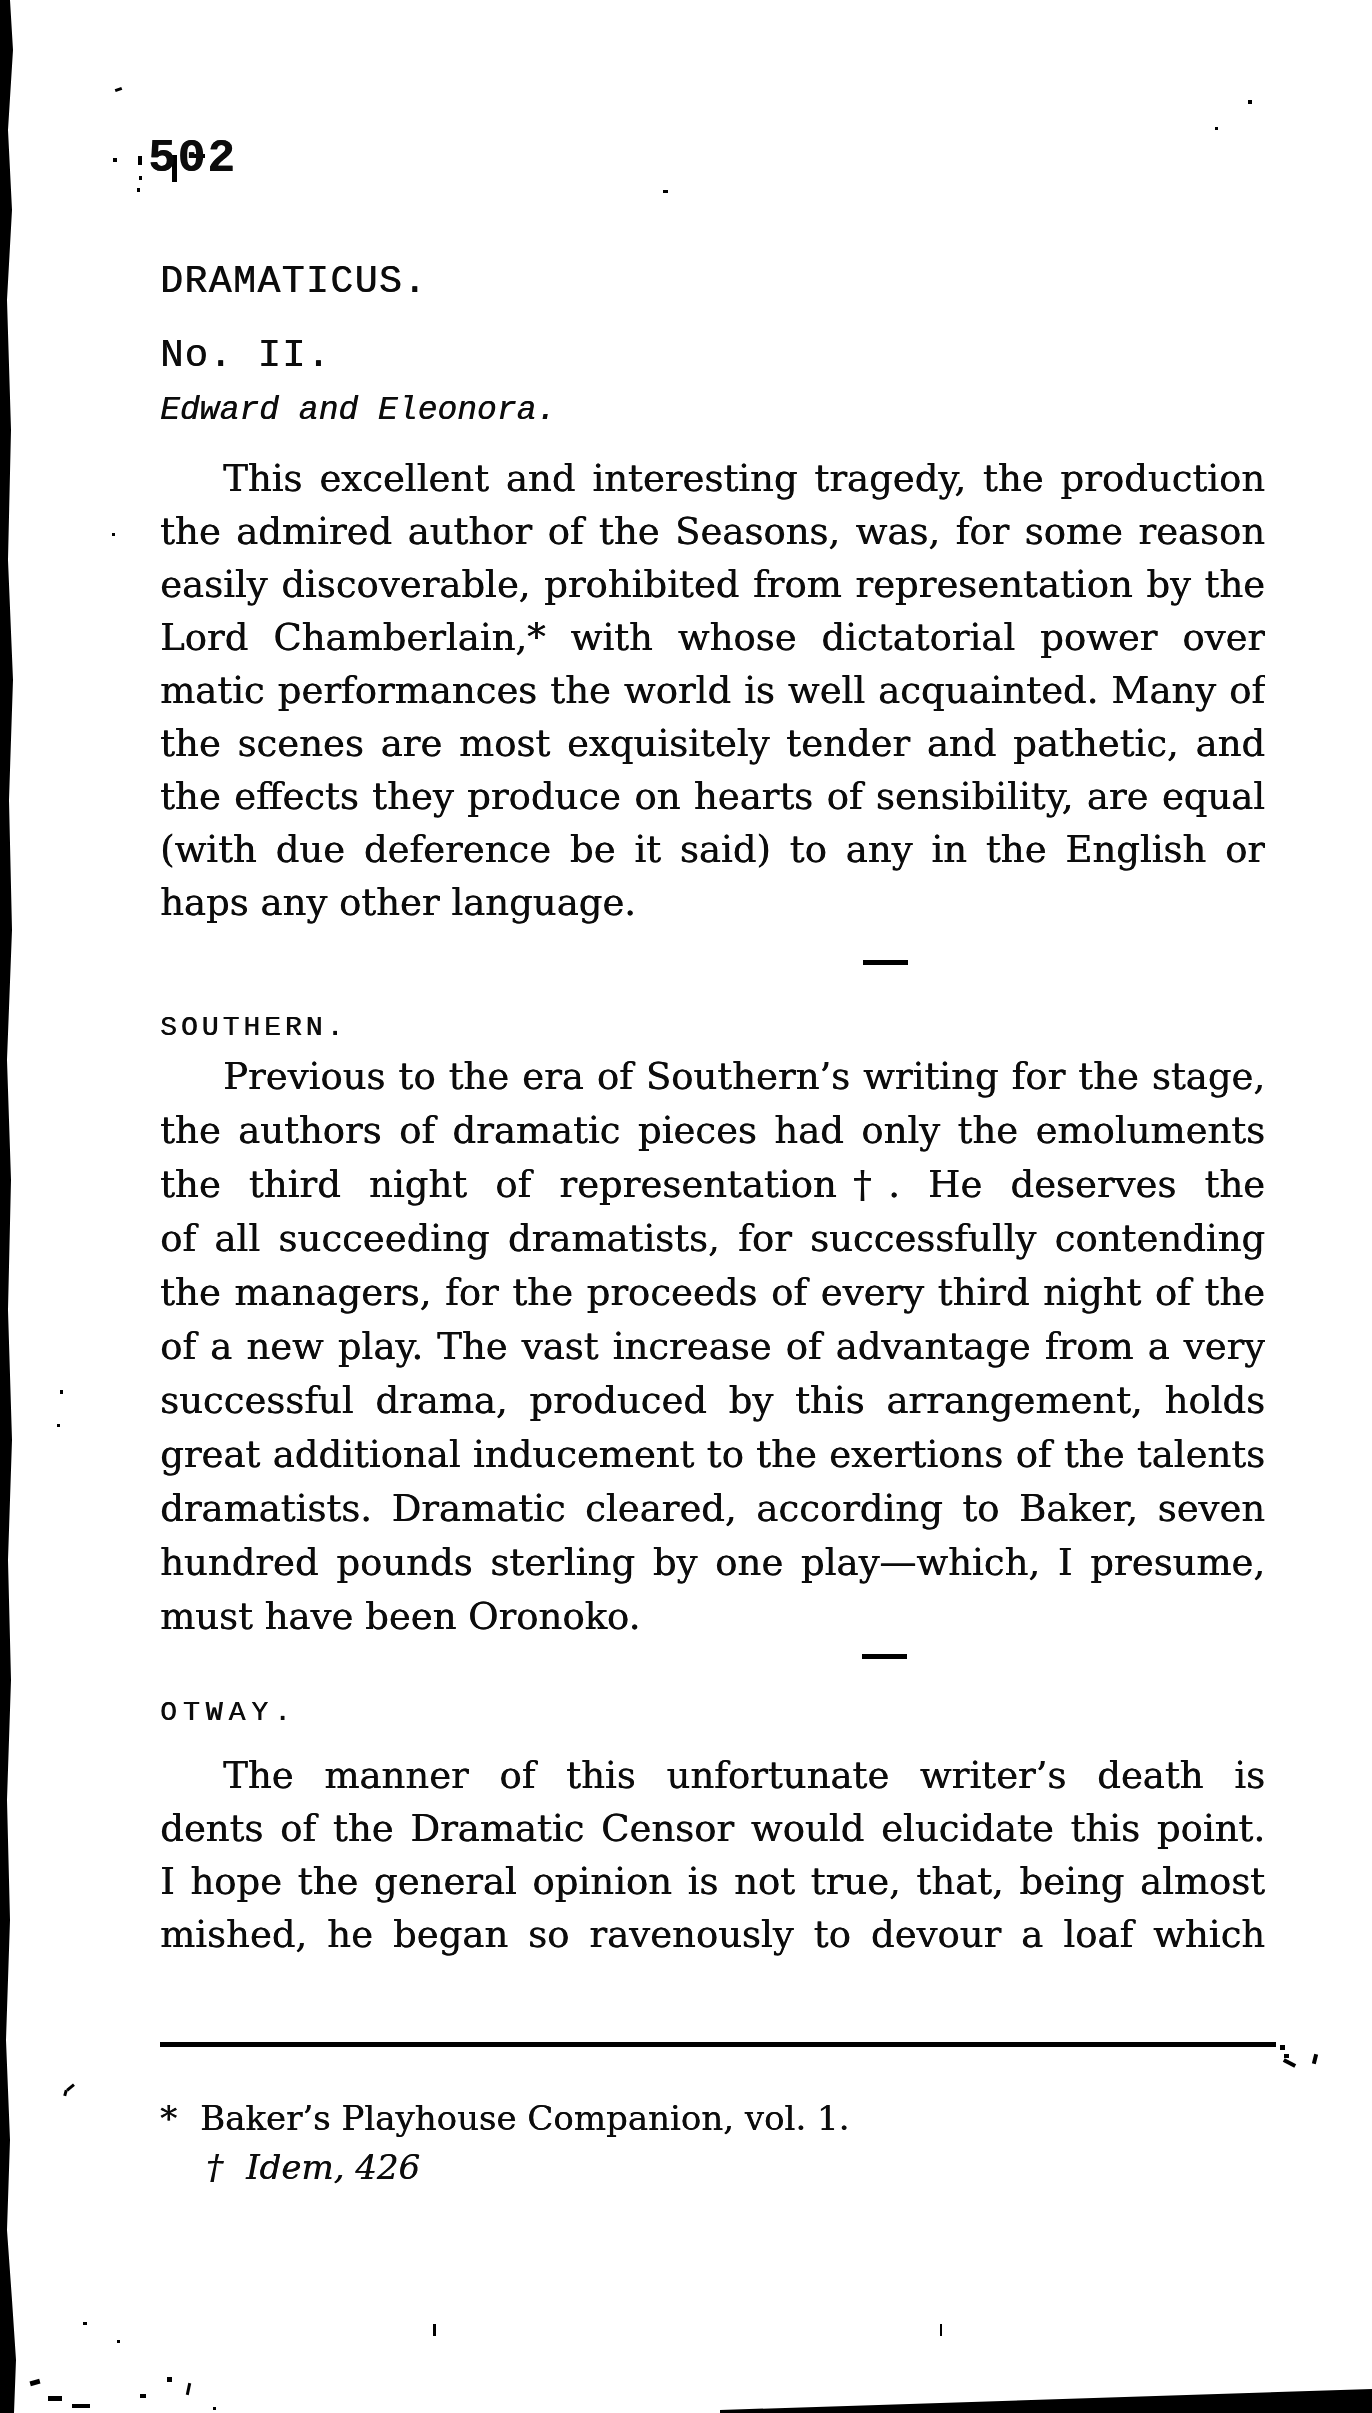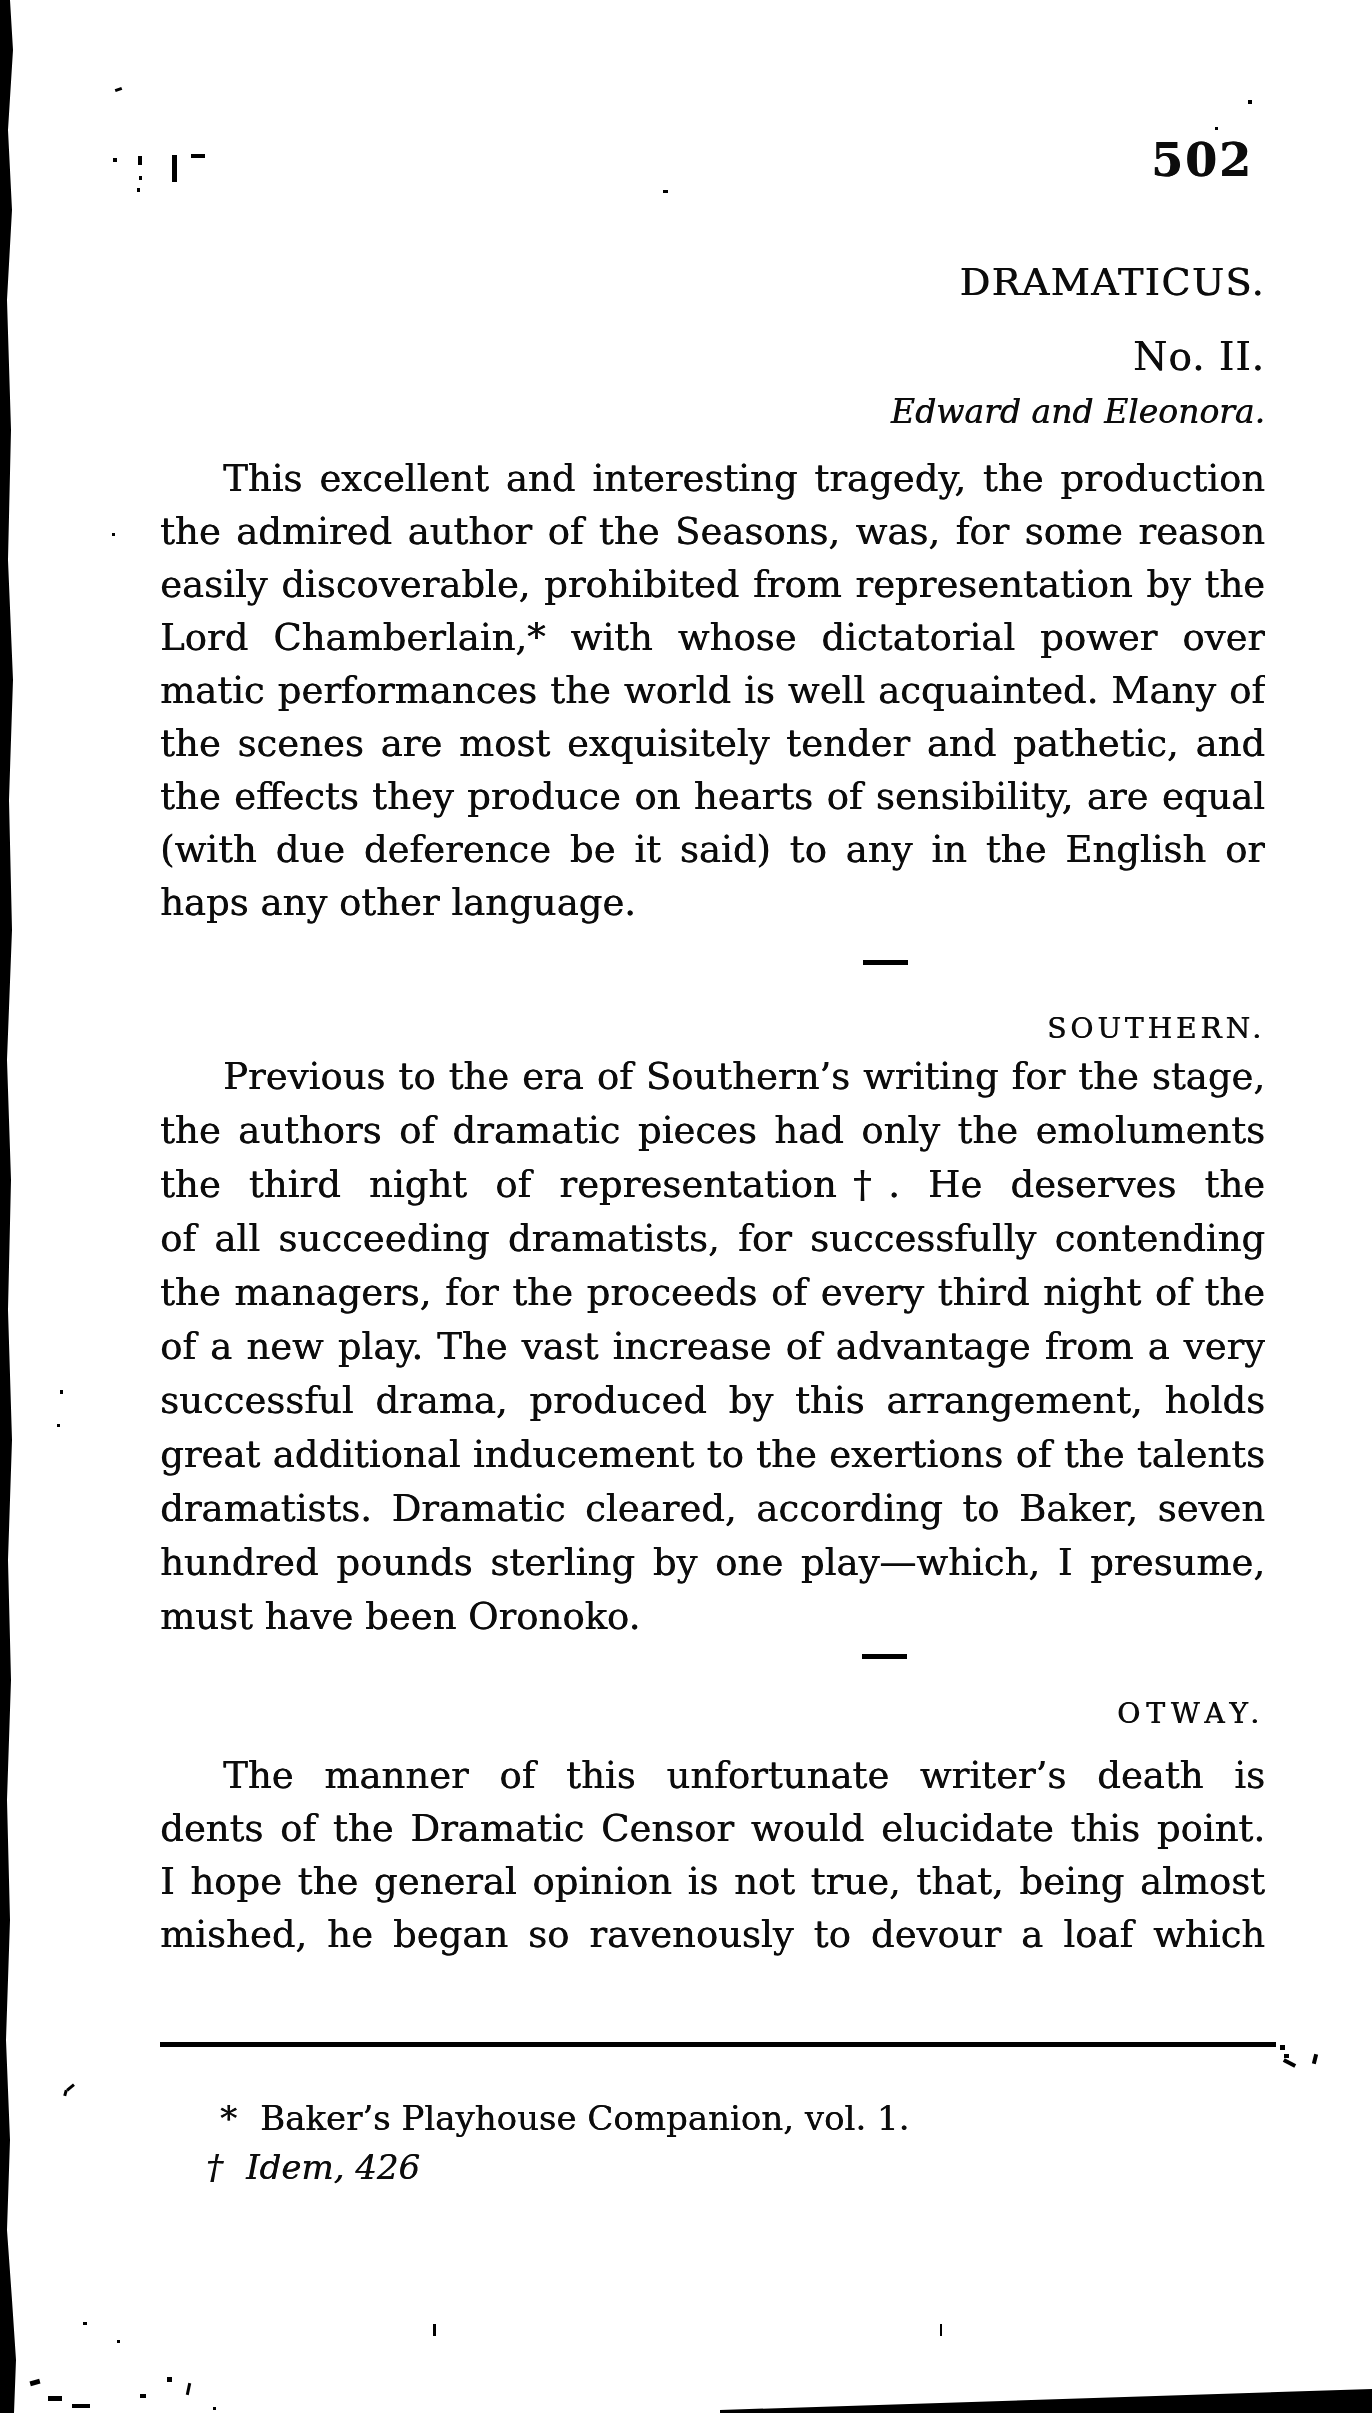--- a/index.html
+++ b/index.html
@@ -17,21 +17,21 @@
       8px 1310px,12px 1440px,8px 1560px,11px 1680px,7px 1800px,10px 1920px,
       6px 2040px,10px 2140px,7px 2230px,12px 2300px,16px 2360px,14px 2413px,0px 2413px);
   }
   .bottom-shadow{
     position:absolute; left:720px; top:2389px; width:652px; height:24px; background:#000;
     clip-path:polygon(0px 24px,0px 21px,652px 0px,652px 24px);
   }
   .speck{position:absolute; background:#000;}
   
   .content{position:absolute; left:160px; top:0; width:1105px;}
-  .centered{position:absolute; left:0; width:100%; text-align:right; white-space:nowrap;}
+  .centered{position:absolute; left:0; width:100%; text-align:left; white-space:nowrap;font-family:Liberation Mono, monospace;}
   .pageno{top:133px; left:-12px; font-size:46px; font-weight:bold; letter-spacing:2px; text-shadow:0.6px 0 0 currentColor;}
   .main-title{top:260px; font-size:38px; letter-spacing:1.5px; text-shadow:0.7px 0 0 currentColor;}
   .issue{top:334px; font-size:39px; letter-spacing:1px; text-shadow:0.5px 0 0 currentColor;}
   .article-title{top:392px; font-size:33px; font-style:italic; text-shadow:0.5px 0 0 currentColor;}
   .sec-head{font-size:28px; letter-spacing:4px; text-shadow:0.6px 0 0 currentColor;}
   .head-southern{top:1012px;}
   .head-otway{top:1697px; letter-spacing:6px;}
   .para{position:absolute; left:0; width:1105px; font-size:37px; text-shadow:0.45px 0 0 currentColor;}
   .p1{top:452px; line-height:53px;}
   .p2{top:1050px; line-height:54px;}
@@ -40,21 +40,21 @@
   .para .tline{height:53px;}
   .p2 .tline{height:54px;}
   .tline.indent{text-indent:63px;}
   .tline.endline{text-align-last:left;}
   .divider{position:absolute; height:5px; background:#000;}
   .div1{left:703px; top:960px; width:45px;}
   .div2{left:702px; top:1654px; width:45px;}
   .fnrule{position:absolute; left:160px; top:2042px; width:1116px; height:5px; background:#000;}
   .footnotes{position:absolute; left:160px; top:2094px; width:1105px; font-size:34px; text-shadow:0.4px 0 0 currentColor;}
   .footnote{height:49px; line-height:49px; white-space:nowrap;}
-  .footnote.fn1{margin-left:60px;}
+  .footnote.fn1{}
   .footnote.fn2{margin-left:46px;font-style:italic;}
   .fn-marker{display:inline-block; min-width:26px;}
   .fn-text{margin-left:14px;}
 </style>
 </head>
 <body>
 
 <div class="page">
 
   <div class="gutter"></div>

